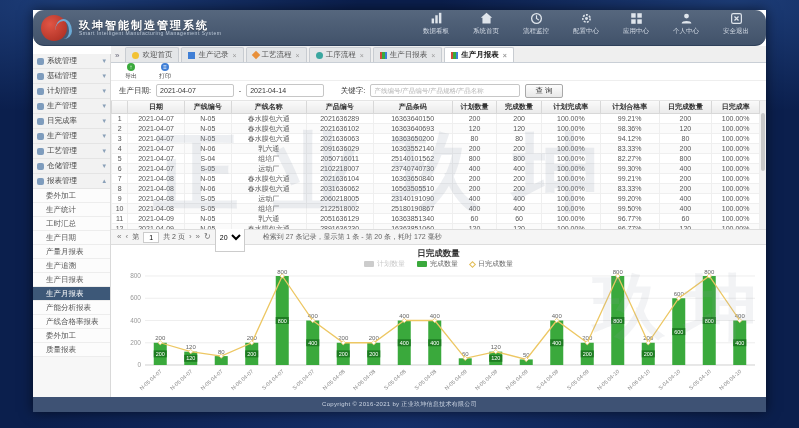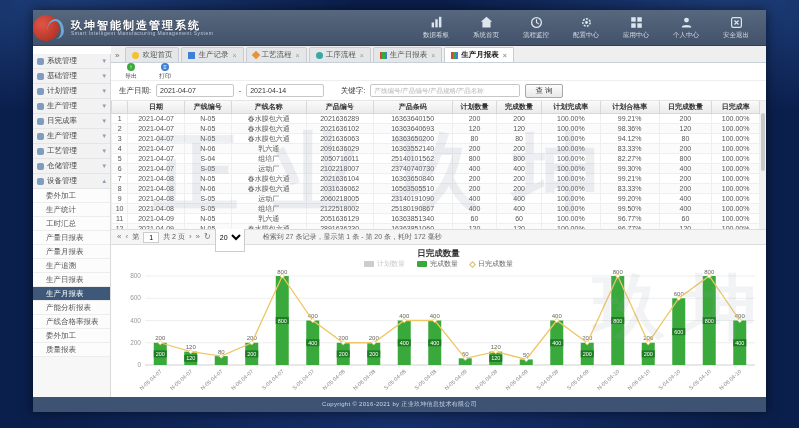--- a/index.html
+++ b/index.html
@@ -9,22 +9,22 @@
       radial-gradient(ellipse 420px 160px at 8% 0%, #1d3d78 0%, rgba(13,33,80,0) 70%),
       radial-gradient(ellipse 420px 160px at 92% 0%, #1d3d78 0%, rgba(13,33,80,0) 70%),
       radial-gradient(ellipse 500px 140px at 50% 100%, #16306b 0%, rgba(13,33,80,0) 75%),
       #0b1f4d; position:relative; }
 
   .app { position:absolute; left:33px; top:10px; width:733px; height:402px;
     background:#fff; box-shadow:0 0 12px rgba(0,0,0,.55); overflow:hidden; }
 
   
   .hdr { height:36px; background:linear-gradient(#56677e,#41526a);
-    display:flex; align-items:center; padding:0 8px 0 0; position:relative;
-    border-bottom:1px solid #2e405a; }
+    display:flex; padding:0 8px 0 8px; position:relative;
+    border-bottom:1px solid #2e405a;border-radius:11px; }
   .logo-wrap { display:flex; align-items:center; gap:4px; }
   .logo-badge { width:26px; height:26px; border-radius:50%;
     background:radial-gradient(circle at 35% 35%, #e05545, #a52a1e); position:relative; flex:0 0 auto; }
   .logo-badge::after { content:""; position:absolute; right:-5px; top:4px; width:14px; height:18px;
     border-radius:50% 50% 50% 50%/60% 60% 40% 40%;
     border-right:3px solid #6fb3e0; border-top:2px solid #6fb3e0; opacity:.9; }
   .logo-titles { margin-left:8px; line-height:1.1; }
   .logo-title { color:#fff; font-size:11px; font-weight:bold; letter-spacing:2px;
     text-shadow:0 1px 1px rgba(0,0,0,.4); }
   .logo-sub { color:#bcc9d8; font-size:5px; letter-spacing:.5px; }
@@ -232,27 +232,27 @@
           <span class="sb-txt">工艺管理</span>
           <span class="sb-chev">▾</span>
         </div>
         <div class="sb-group">
           <span class="sb-ico"></span>
           <span class="sb-txt">仓储管理</span>
           <span class="sb-chev">▾</span>
         </div>
         <div class="sb-group">
           <span class="sb-ico"></span>
-          <span class="sb-txt">设备管理</span>
+          <span class="sb-txt">报表管理</span>
           <span class="sb-chev">▴</span>
         </div>
         <div class="sb-sub">委外加工</div>
         <div class="sb-sub">生产统计</div>
         <div class="sb-sub">工时汇总</div>
-        <div class="sb-sub">产量日报表</div>
+        <div class="sb-sub">生产日期</div>
         <div class="sb-sub">产量月报表</div>
         <div class="sb-sub">生产追溯</div>
         <div class="sb-sub">生产日报表</div>
         <div class="sb-sub sel">生产月报表</div>
         <div class="sb-sub">产能分析报表</div>
         <div class="sb-sub">产线合格率报表</div>
         <div class="sb-sub">委外加工</div>
         <div class="sb-sub">质量报表</div>
       </div>
 

